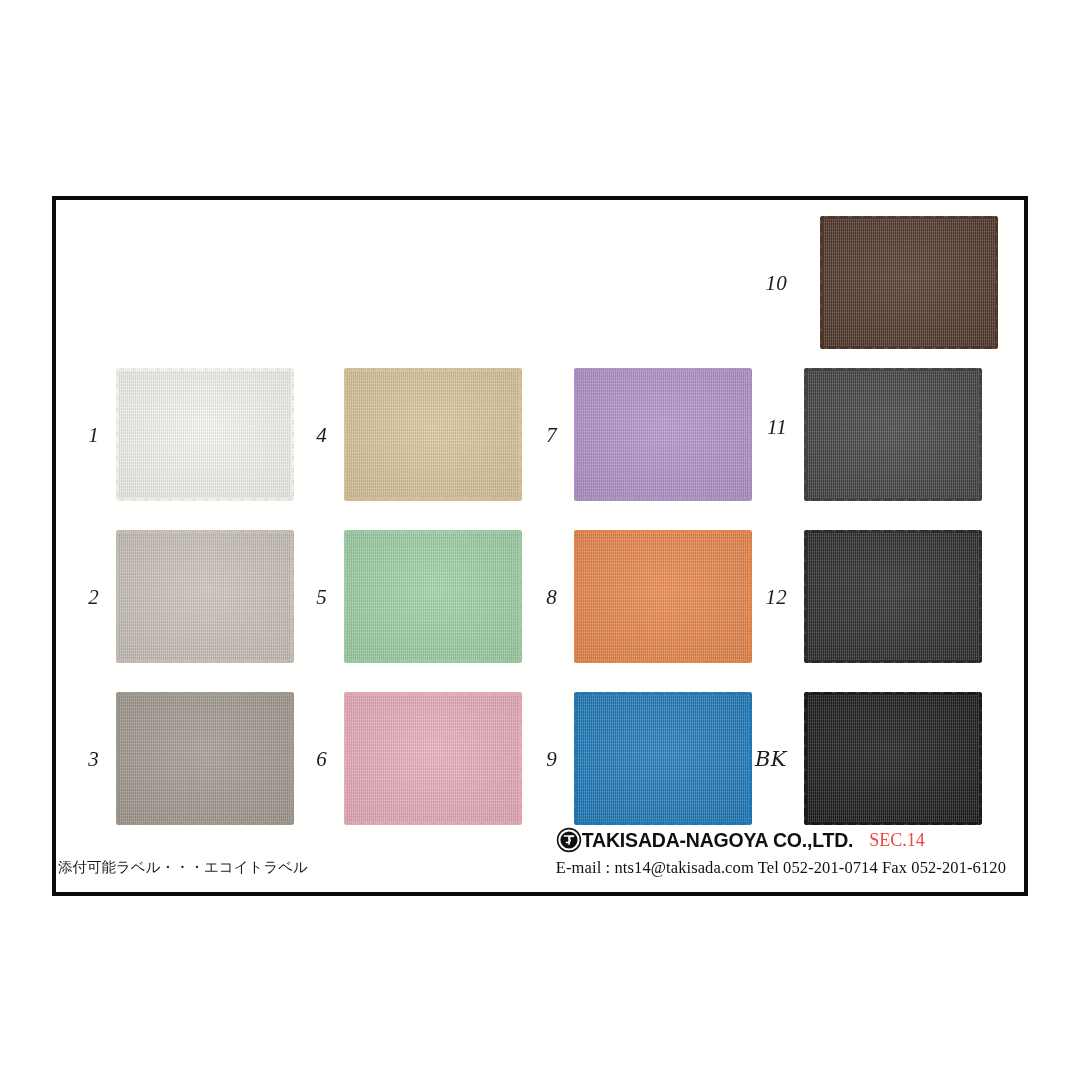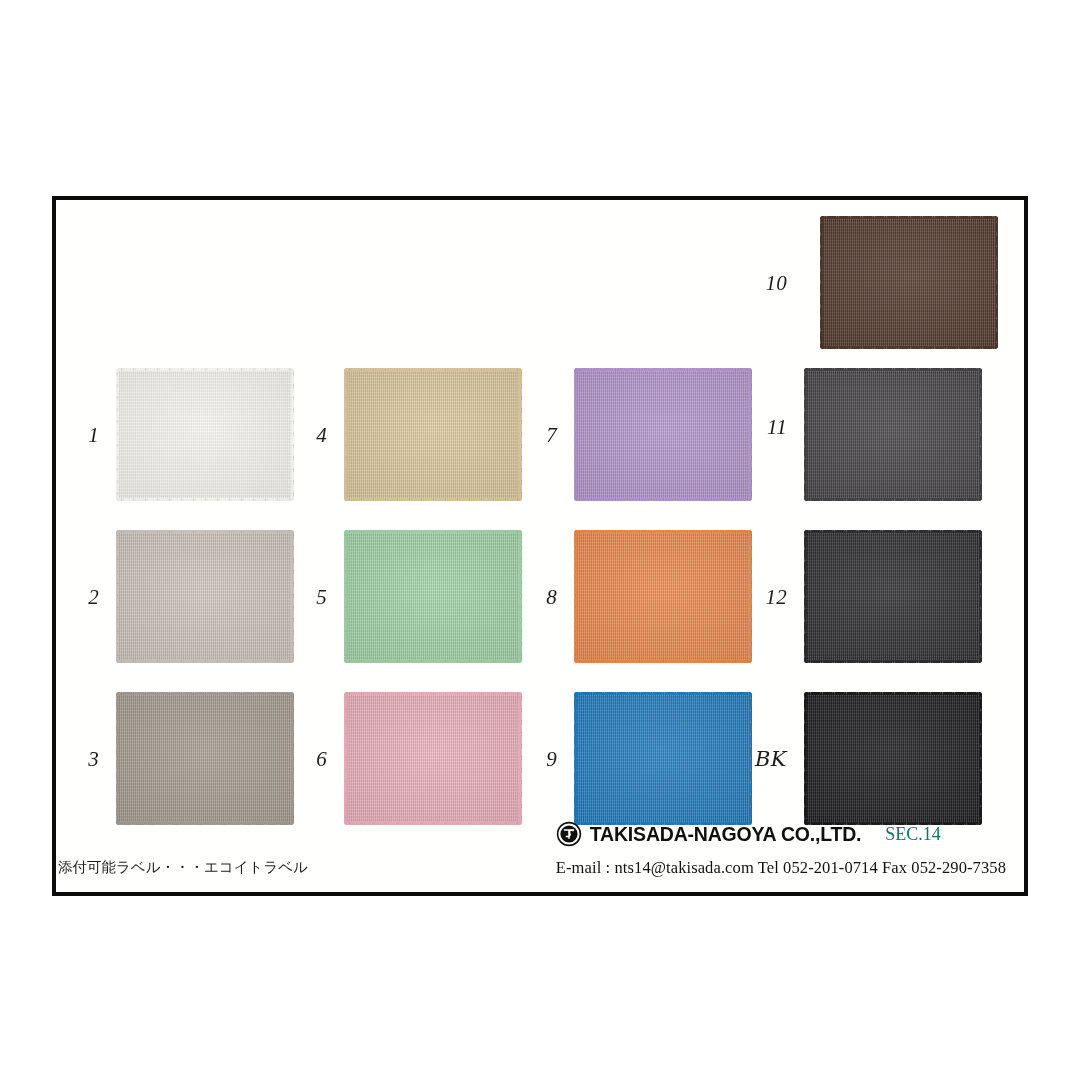--- a/index.html
+++ b/index.html
@@ -110,36 +110,36 @@
     color:#1b1b1b;
     white-space:nowrap;
   }
 
   .brand{
     position:absolute;
     right:18px;bottom:14px;
     text-align:left;
   }
   .brand-row1{
-    display:flex;align-items:center;gap:8px;
-    margin-bottom:11px;
+    display:flex;align-items:center;
+    margin-bottom:5px;
   }
   .logo-mark{flex:0 0 auto;display:block;}
   .brand-name{
     font-family:"Liberation Sans", sans-serif;
     font-weight:bold;
     font-size:19.5px;
     letter-spacing:-.2px;
     color:#101010;
     white-space:nowrap;
   }
   .brand-sec{
     font-family:"Liberation Serif", serif;
     font-size:18px;
-    color:#0f766e;
+    color:#ef4444;
     margin-left:16px;
     white-space:nowrap;
   }
   .brand-contact{
     font-family:"Liberation Serif", serif;
     font-size:16.5px;
     color:#111111;
     white-space:nowrap;
     letter-spacing:.1px;
   }
@@ -383,17 +383,17 @@
       <div class="brand-row1">
         <svg class="logo-mark" width="26" height="26" viewBox="0 0 26 26">
           <circle cx="13" cy="13" r="11.4" fill="none" stroke="#101010" stroke-width="1.6"></circle>
           <circle cx="13" cy="13" r="8.6" fill="#101010"></circle>
           <path d="M8.4 8.9 h9.2 M13 8.9 v8.4" stroke="#ffffff" stroke-width="1.5" fill="none" stroke-linecap="round"></path>
           <path d="M17.0 9.6 c-2.6 -0.9 -4.6 0.6 -3.2 2.6 c1.4 2.0 -0.7 3.9 -3.4 3.2" stroke="#ffffff" stroke-width="1.5" fill="none" stroke-linecap="round"></path>
         </svg>
         <span class="brand-name">TAKISADA-NAGOYA CO.,LTD.</span>
         <span class="brand-sec">SEC.14</span>
       </div>
-      <div class="brand-contact">E-mail : nts14@takisada.com  Tel 052-201-0714   Fax 052-290-7358</div>
+      <div class="brand-contact">E-mail : nts14@takisada.com  Tel 052-201-0714   Fax 052-201-6120</div>
     </div>
 
   </div>
 </div>
 
 </body></html>

